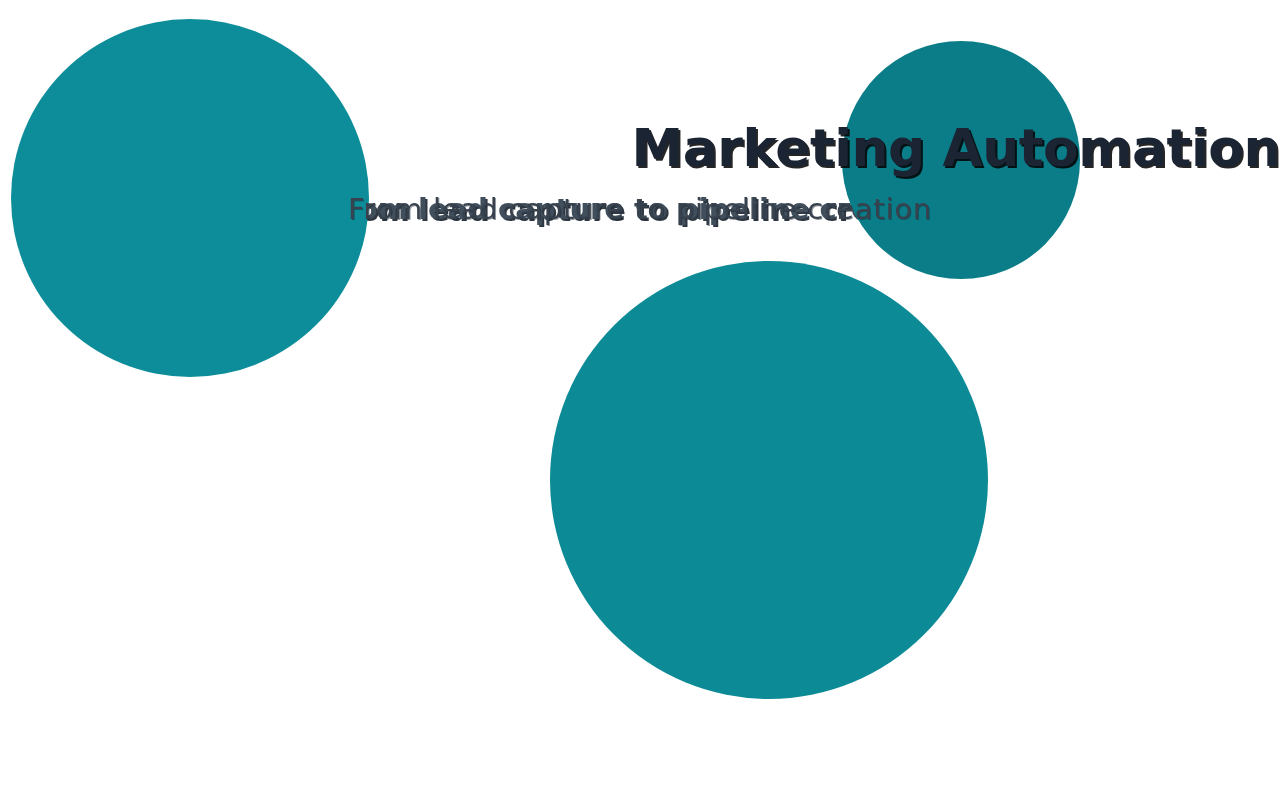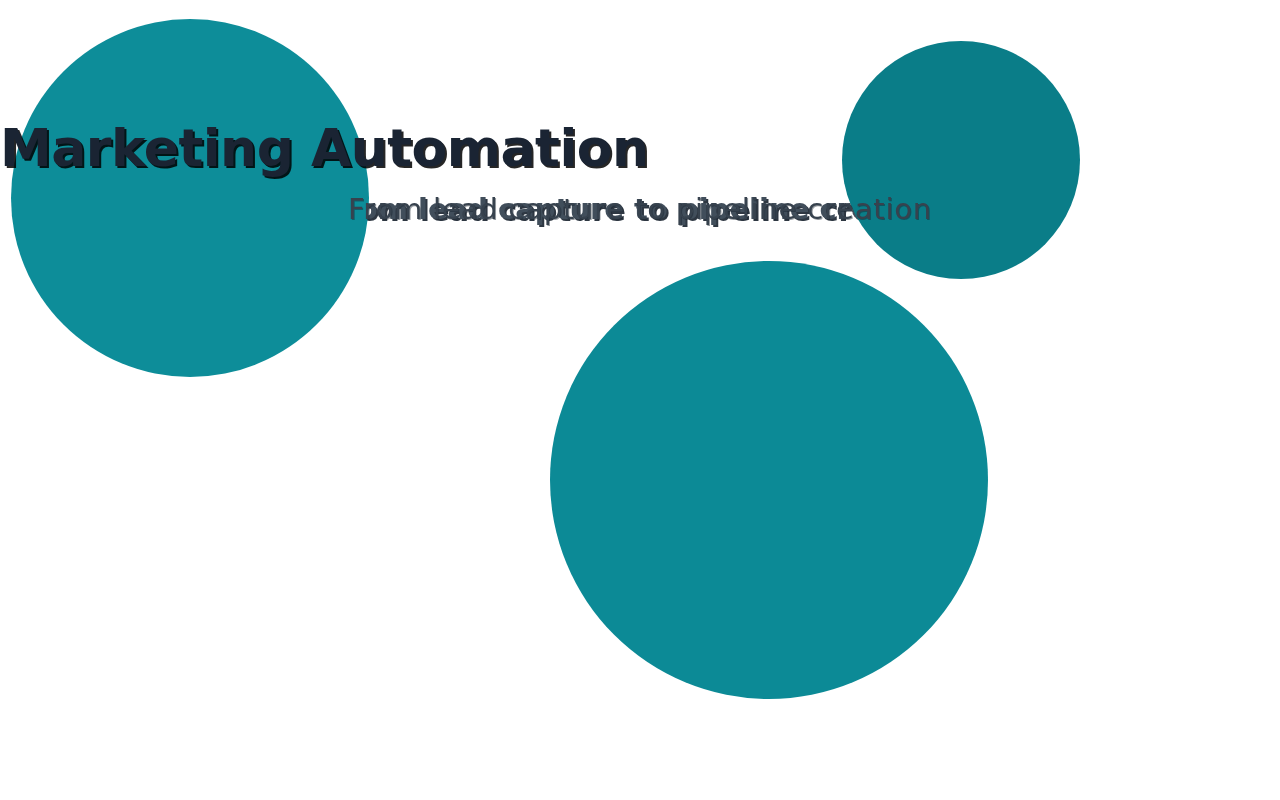--- a/index.html
+++ b/index.html
@@ -44,21 +44,21 @@
     height: 438px;
   }
 
   
   .title {
     position: absolute;
     left: 0;
     top: 119px;
     width: 100%;
     margin: 0;
-    text-align: left;
+    text-align: right;
     font-size: 52px;
     font-weight: 700;
     letter-spacing: -0.5px;
     line-height: 1.15;
     z-index: 4;
     text-shadow: 2px 2px 0 rgba(0, 0, 0, 0.85);
   }
   .subtitle {
     position: absolute;
     left: 0;

